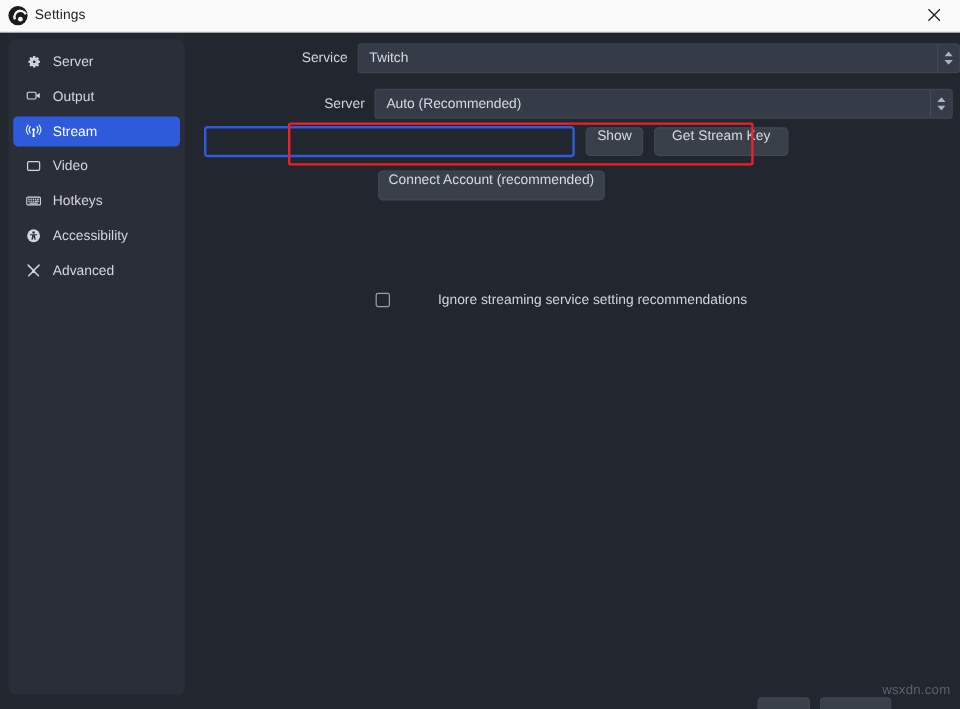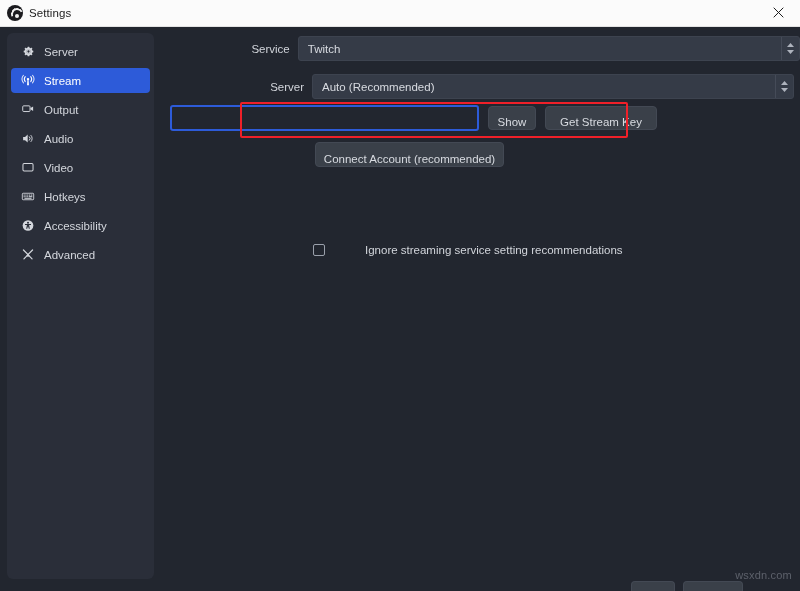--- a/index.html
+++ b/index.html
@@ -174,21 +174,21 @@
   }
 
   
   .btn {
     height: 24px;
     background: #3a4049;
     border: 1px solid #434954;
     border-radius: 4px;
     box-sizing: border-box;
     display: flex;
-    align-items: flex-end;
+    align-items: flex-start;
     justify-content: center;
     padding: 0 1px;
   }
   .btn-label {
     font-size: 11.5px;
     color: #d8dbe1;
     line-height: 14px;
     white-space: nowrap;
   }
 
@@ -268,60 +268,48 @@
 
     <div class="nav-item">
       <span class="nav-icon">
         <svg width="13" height="13" viewBox="0 0 16 16">
           <path fill="#d4d7dd" d="M8 5.2a2.8 2.8 0 1 0 0 5.6 2.8 2.8 0 0 0 0-5.6zm0 4.2a1.4 1.4 0 1 1 0-2.8 1.4 1.4 0 0 1 0 2.8z"></path>
           <path fill="#d4d7dd" d="M14.3 9.4l-1.2-.7c.1-.5.1-1 0-1.5l1.2-.7a.5.5 0 0 0 .2-.6l-1-1.8a.5.5 0 0 0-.6-.2l-1.3.5a5.6 5.6 0 0 0-1.3-.8L9.9 2.2a.5.5 0 0 0-.5-.4H7.3a.5.5 0 0 0-.5.4l-.2 1.4c-.5.2-.9.4-1.3.8l-1.3-.5a.5.5 0 0 0-.6.2l-1 1.8a.5.5 0 0 0 .2.6l1.2.7c-.1.5-.1 1 0 1.5l-1.2.7a.5.5 0 0 0-.2.6l1 1.8c.1.2.4.3.6.2l1.3-.5c.4.3.8.6 1.3.8l.2 1.4c0 .2.2.4.5.4h2.1c.2 0 .4-.2.5-.4l.2-1.4c.5-.2.9-.5 1.3-.8l1.3.5c.2.1.5 0 .6-.2l1-1.8a.5.5 0 0 0-.2-.6z" opacity="0.001"></path>
           <path fill="#d4d7dd" d="M13.6 6.9l-1.1-.2a4.6 4.6 0 0 0-.4-1l.6-.9a.4.4 0 0 0 0-.5l-1-1a.4.4 0 0 0-.5 0l-.9.6c-.3-.2-.7-.3-1-.4L9.1 2.4a.4.4 0 0 0-.4-.3H7.3a.4.4 0 0 0-.4.3l-.2 1.1c-.3.1-.7.2-1 .4l-.9-.6a.4.4 0 0 0-.5 0l-1 1a.4.4 0 0 0 0 .5l.6.9c-.2.3-.3.7-.4 1l-1.1.2a.4.4 0 0 0-.3.4v1.4c0 .2.1.4.3.4l1.1.2c.1.4.2.7.4 1l-.6.9a.4.4 0 0 0 0 .5l1 1c.1.1.3.2.5 0l.9-.6c.3.2.7.3 1 .4l.2 1.1c0 .2.2.3.4.3h1.4c.2 0 .4-.1.4-.3l.2-1.1c.4-.1.7-.2 1-.4l.9.6c.2.2.4.1.5 0l1-1a.4.4 0 0 0 0-.5l-.6-.9c.2-.3.3-.6.4-1l1.1-.2a.4.4 0 0 0 .3-.4V7.3a.4.4 0 0 0-.3-.4zM8 10.6A2.6 2.6 0 1 1 8 5.4a2.6 2.6 0 0 1 0 5.2z"></path>
         </svg>
       </span>
       <span class="nav-label">Server</span>
+    </div>
+
+    <div class="nav-item">
+      <span class="nav-icon">
+        <svg width="14" height="13" viewBox="0 0 16 16">
+          <rect x="1.5" y="3.5" width="9" height="7" rx="1.2" stroke="#d4d7dd" stroke-width="1.2" fill="none"></rect>
+          <path d="M11 6.3l3.3-2v5.4L11 7.7z" fill="#d4d7dd"></path>
+        </svg>
+      </span>
+      <span class="nav-label">Output</span>
     </div>
 
     <div class="nav-item selected">
       <span class="nav-icon">
         <svg width="14" height="13" viewBox="0 0 16 16">
           <g stroke="#ffffff" stroke-width="1.25" fill="none" stroke-linecap="round">
             <path d="M4.6 3.2a5 5 0 0 0 0 6.2"></path>
             <path d="M11.4 3.2a5 5 0 0 1 0 6.2"></path>
             <path d="M2.4 1.6a7.6 7.6 0 0 0 0 9.4" opacity="0.85"></path>
             <path d="M13.6 1.6a7.6 7.6 0 0 1 0 9.4" opacity="0.85"></path>
           </g>
           <circle cx="8" cy="6.3" r="1.5" fill="#ffffff"></circle>
           <path d="M7.3 7.3h1.4l.5 6.5h-2.4z" fill="#ffffff"></path>
         </svg>
       </span>
       <span class="nav-label">Stream</span>
     </div>
 
-    <div class="nav-item">
-      <span class="nav-icon">
-        <svg width="14" height="13" viewBox="0 0 16 16">
-          <rect x="1.5" y="3.5" width="9" height="7" rx="1.2" stroke="#d4d7dd" stroke-width="1.2" fill="none"></rect>
-          <path d="M11 6.3l3.3-2v5.4L11 7.7z" fill="#d4d7dd"></path>
-        </svg>
-      </span>
-      <span class="nav-label">Output</span>
-    </div>
-
-    <div class="nav-item">
-      <span class="nav-icon">
-        <svg width="14" height="13" viewBox="0 0 16 16">
-          <path d="M2 6h2.4L7.6 3.1v9.8L4.4 10H2z" fill="#d4d7dd"></path>
-          <g stroke="#d4d7dd" stroke-width="1.2" fill="none" stroke-linecap="round">
-            <path d="M9.7 5.8a3 3 0 0 1 0 4.4"></path>
-            <path d="M11.7 4.2a5.4 5.4 0 0 1 0 7.6"></path>
-          </g>
-        </svg>
-      </span>
-      <span class="nav-label">Audio</span>
-    </div>
 
     <div class="nav-item">
       <span class="nav-icon">
         <svg width="14" height="13" viewBox="0 0 16 16">
           <rect x="1.8" y="3.2" width="12.4" height="9.1" rx="1.4" stroke="#d4d7dd" stroke-width="1.25" fill="none"></rect>
         </svg>
       </span>
       <span class="nav-label">Video</span>
     </div>
 

